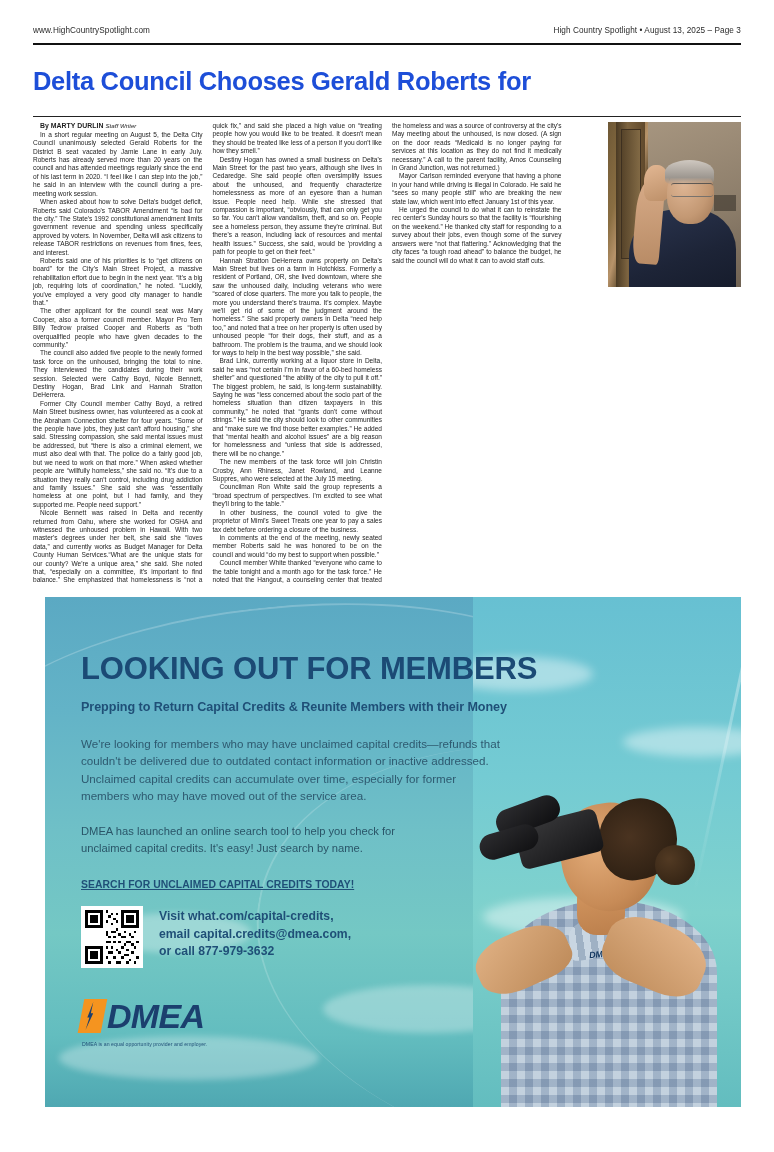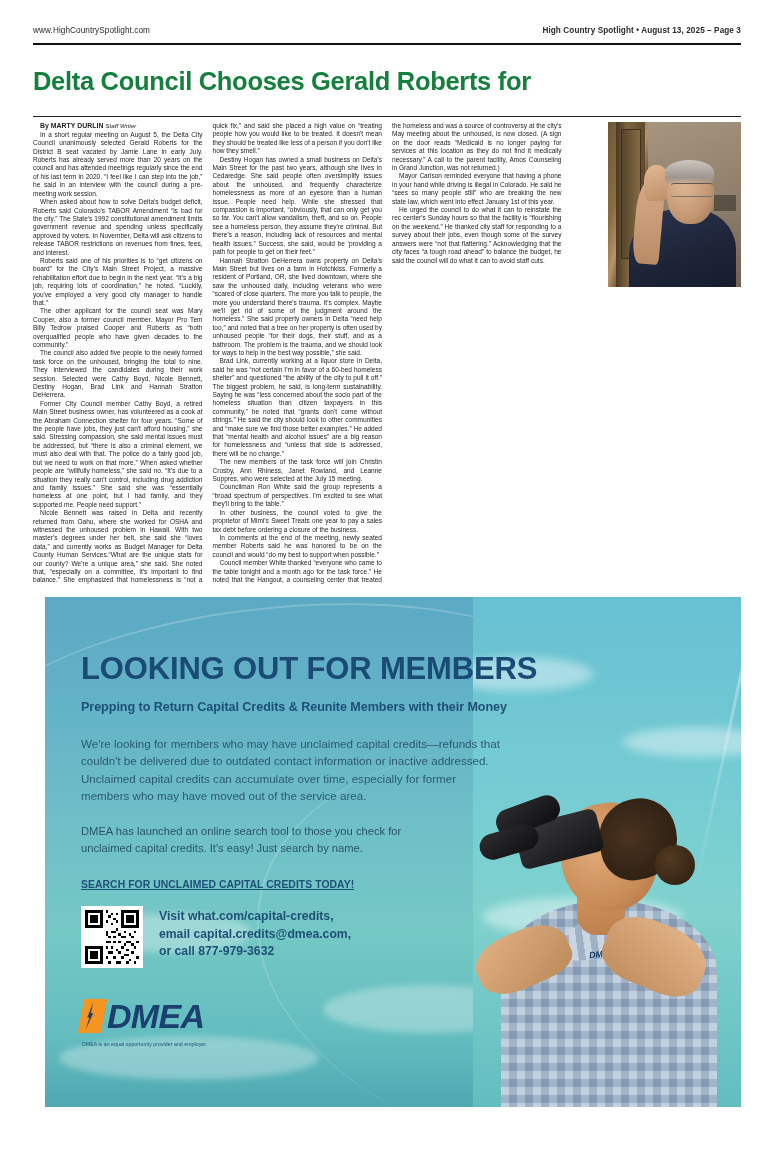--- a/index.html
+++ b/index.html
@@ -29,21 +29,21 @@
     left: 33px;
     top: 26px;
     width: 708px;
     display: flex;
     justify-content: space-between;
     align-items: baseline;
     font-size: 8.2px;
     color: #2a2a2a;
     letter-spacing: 0.01em;
   }
-  .masthead .right { text-align: right; font-weight: bold; }
+  .masthead .right { text-align: right; }
 
   .rule-top {
     position: absolute;
     left: 33px;
     top: 43px;
     width: 708px;
     height: 1.6px;
     background: #111;
   }
 
@@ -51,21 +51,21 @@
   .headline {
     position: absolute;
     left: 33px;
     top: 50px;
     width: 712px;
     font-family: "Liberation Sans", sans-serif;
     font-weight: bold;
     font-size: 25.5px;
     line-height: 1.16;
     letter-spacing: -0.012em;
-    color: #15803d;
+    color: #1d4ed8;
   }
   .headline .l2 { display: block; }
 
   .rule-under-head {
     position: absolute;
     left: 33px;
     top: 116px;
     width: 708px;
     height: 0.8px;
     background: #222;
@@ -536,21 +536,21 @@
       <div class="ap-armR"></div>
       <div class="ap-binoc-body"></div>
       <div class="ap-binoc-barrel1"></div>
       <div class="ap-binoc-barrel2"></div>
     </div>
 
     <div class="ad-inner">
       <div class="ad-title">LOOKING OUT FOR MEMBERS</div>
       <div class="ad-sub">Prepping to Return Capital Credits &amp; Reunite Members with their Money</div>
       <div class="ad-body">We're looking for members who may have unclaimed capital credits—refunds that couldn't be delivered due to outdated contact information or inactive addressed. Unclaimed capital credits can accumulate over time, especially for former members who may have moved out of the service area.</div>
-      <div class="ad-body2">DMEA has launched an online search tool to those you check for unclaimed capital credits. It's easy! Just search by name.</div>
+      <div class="ad-body2">DMEA has launched an online search tool to help you check for unclaimed capital credits. It's easy! Just search by name.</div>
       <div class="ad-cta">SEARCH FOR UNCLAIMED CAPITAL CREDITS TODAY!</div>
 
       <div class="contact-row">
         <div class="qr">
           <svg width="54" height="54" viewBox="0 0 21 21" shape-rendering="crispEdges" aria-hidden="true">
             <rect width="21" height="21" fill="#fff"></rect>
             <g fill="#000">
               <rect x="0" y="0" width="7" height="1"></rect>
                 <rect x="0" y="6" width="7" height="1"></rect>
               <rect x="0" y="0" width="1" height="7"></rect>

